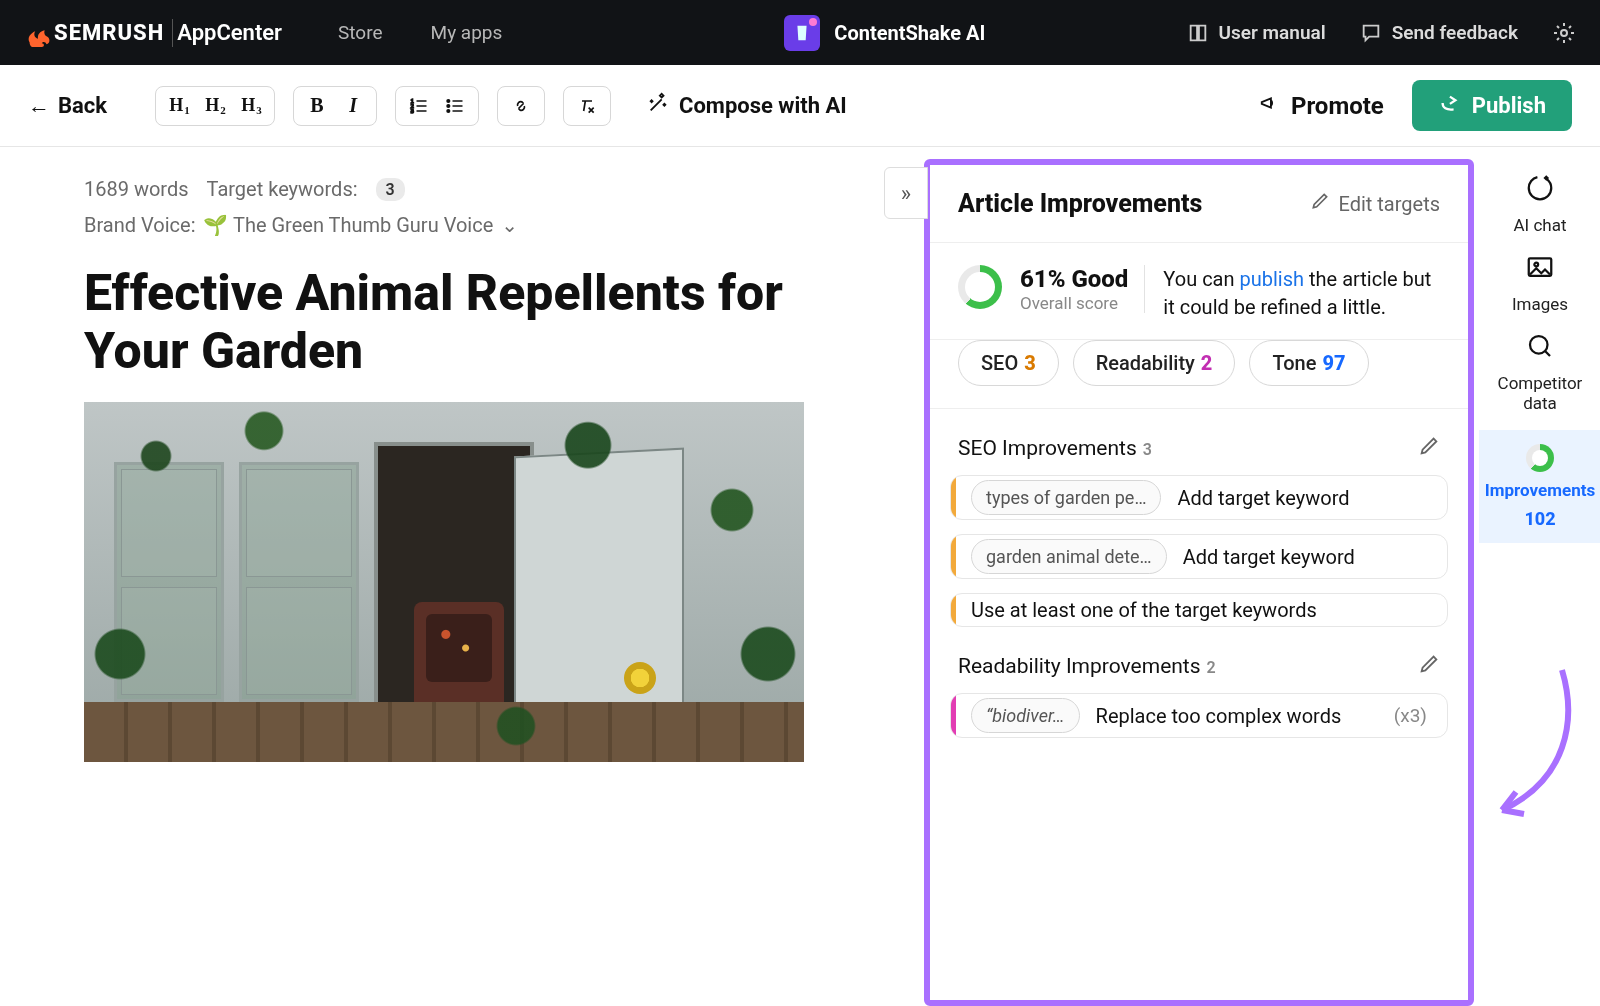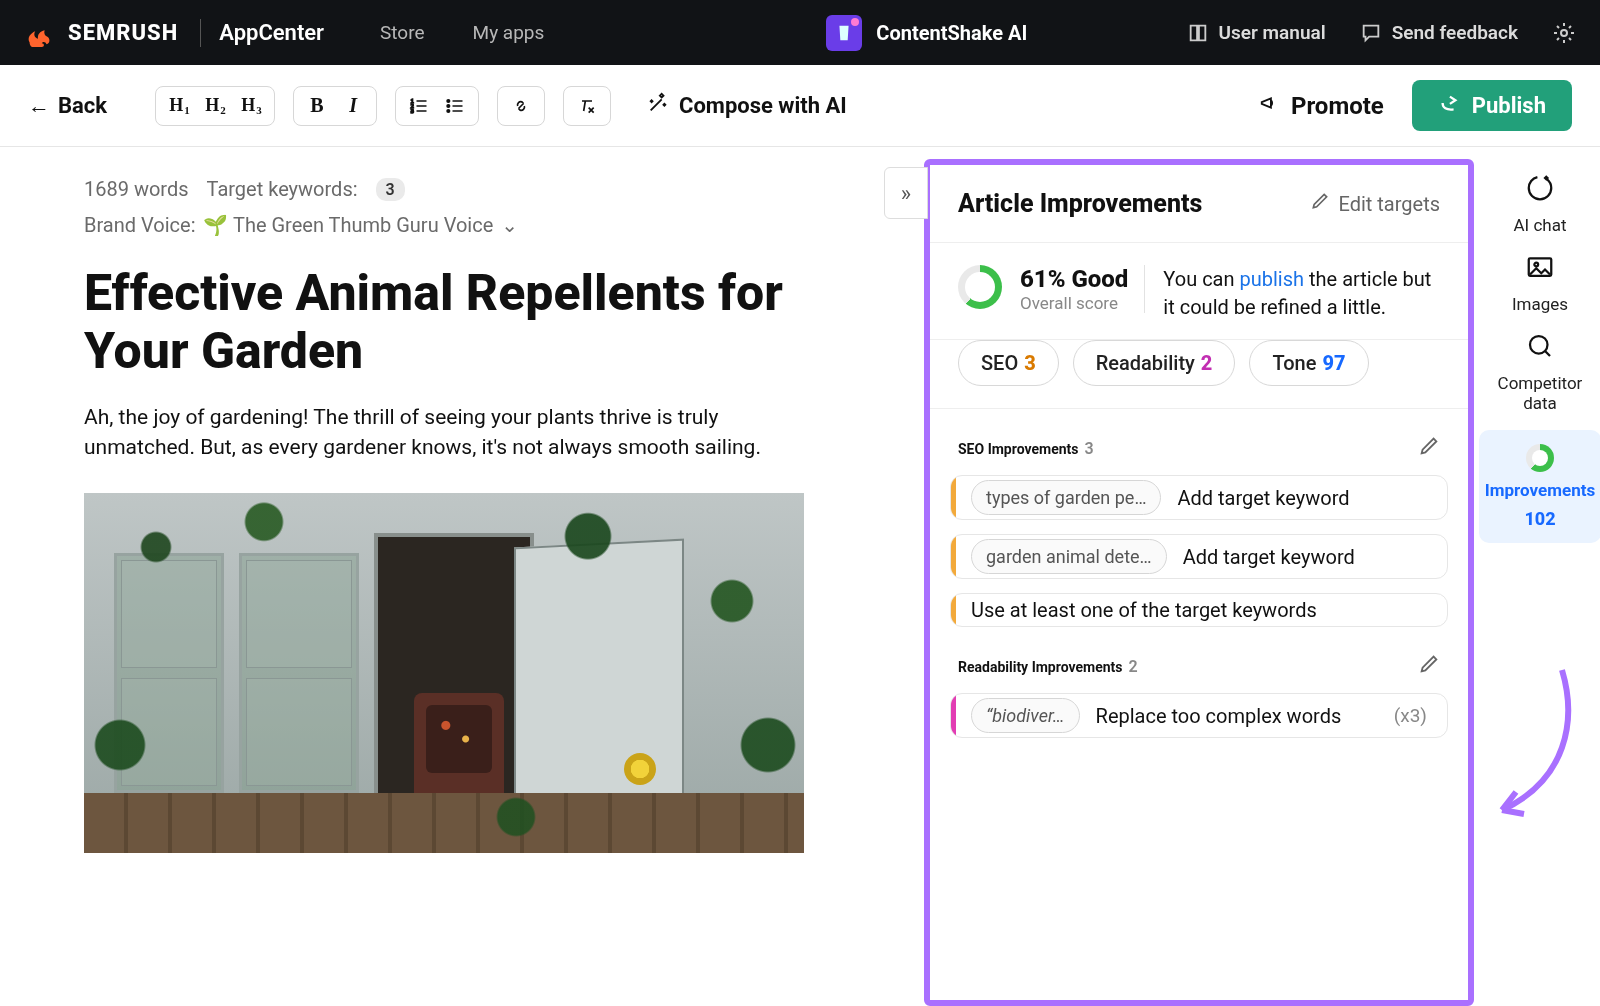--- a/index.html
+++ b/index.html
@@ -1,19 +1,19 @@
 <!DOCTYPE html>
 <html><head>
 <meta charset="utf-8">
 <style>
   * { box-sizing: border-box; margin: 0; padding: 0; }
   html, body { width: 1600px; height: 1006px; font-family: -apple-system, BlinkMacSystemFont, "Segoe UI", Roboto, Helvetica, Arial, sans-serif; background: #fff; color: #111; overflow: hidden; }
   
   .topbar { height: 65px; background: #111316; display: flex; align-items: center; padding: 0 24px; color: #bbb; }
-  .brand { display: flex; align-items: center; gap: 14px; margin-right: 40px; }
+  .brand { display: flex; align-items: center; margin-right: 40px; }
   .brand-logo { width: 30px; height: 30px; }
   .brand-text { color: #fff; font-weight: 800; letter-spacing: 1px; font-size: 22px; }
   .brand-divider { width: 1px; height: 28px; background: #555; margin: 0 4px 0 8px; }
   .brand-sub { color: #fff; font-size: 22px; font-weight: 600; }
   .top-link { font-size: 19px; margin-right: 32px; cursor: pointer; color: #b8b8b8; margin-left: 16px; }
   .top-center { display: flex; align-items: center; gap: 14px; margin-left: 250px; }
   .app-icon { width: 36px; height: 36px; background: #6a3de8; border-radius: 6px; display: flex; align-items: center; justify-content: center; position: relative; }
   .app-icon::after { content: ""; position: absolute; top: 3px; right: 3px; width: 8px; height: 8px; border-radius: 50%; background: #ff7bd3; }
   .app-name { font-size: 20px; font-weight: 700; color: #fff; }
   .top-right { margin-left: auto; display: flex; align-items: center; gap: 34px; }
@@ -80,36 +80,36 @@
   .score-sub { font-size:17px; color:#888; }
   .score-msg { font-size:20px; line-height:1.4; flex:1; }
   .score-msg a { color:#1a73e8; text-decoration:none; }
   .pill-row { display:flex; gap:14px; padding: 0 28px 22px; border-bottom:1px solid #eee; }
   .pill { border:1px solid #d8d8d8; border-radius: 999px; padding: 10px 22px; font-size:20px; cursor:pointer; display:flex; gap:6px; align-items:center; }
   .pill .pname { color:#222; font-weight:500; }
   .pill .pn-seo { color:#d97a00; font-weight:800; }
   .pill .pn-read { color:#c22fb2; font-weight:800; }
   .pill .pn-tone { color:#1769ff; font-weight:800; }
   .section-head { display:flex; align-items:center; justify-content:space-between; padding: 26px 28px 14px; }
-  .section-title { font-size:14px; font-weight:700; }
+  .section-title { font-size:21px; font-weight:400; }
   .section-count-badge { color:#888; font-weight:600; margin-left:6px; }
   .edit-icon { cursor:pointer; color:#666; }
   .cards { padding: 0 20px; display:flex; flex-direction:column; gap:14px; }
   .card { border:1px solid #e6e6e6; border-radius: 12px; padding: 4px 20px; font-size:20px; display:flex; align-items:center; gap:16px; position:relative; overflow:hidden; cursor:pointer; }
   .card::before { content:""; position:absolute; left:0; top:0; bottom:0; width:5px; }
   .card.seo::before { background:#f2a93b; }
   .card.read::before { background:#e23db3; }
   .chip { border:1px solid #d6d6d6; border-radius:999px; padding:6px 14px; font-size:18px; font-style:italic; color:#555; background:#fafafa; }
   .chip.noitalic { font-style:normal; }
   .mult { color:#888; font-size:19px; margin-left:auto; }
 
   
   .sidebar { width: 120px; border-left: none; padding: 26px 8px; display:flex; flex-direction:column; align-items:center; gap: 17px; }
   .side-item { display:flex; flex-direction:column; align-items:center; gap:8px; font-size:17px; text-align:center; cursor:pointer; color:#222; }
-  .side-item.active { background:#eaf3ff; padding:14px 6px; border-radius:10px; color:#1769ff; font-weight:700; }
+  .side-item.active { background:#eaf3ff; padding:14px 6px; border-radius:0; color:#1769ff; font-weight:700; }
   .side-item.active .ring-icon { width:28px; height:28px; border-radius:50%; background: conic-gradient(#3cbf4a 0 61%, #e9e9e9 0); position:relative; }
   .side-item.active .ring-icon::after { content:""; position:absolute; inset:6px; background:#fff; border-radius:50%; }
   .side-item .sub-number { font-weight:800; font-size:18px; }
 
   
   .arrow-svg { position:absolute; right: 18px; top: 660px; pointer-events:none; }
 
 </style>
 </head>
 <body>
@@ -237,21 +237,20 @@
       <span>1689 words</span>
       <span>Target keywords:</span>
       <span class="kw-count">3</span>
     </div>
     <div class="voice-line">
       <span>Brand Voice:</span>
       <span>🌱 The Green Thumb Guru Voice</span>
       <span>⌄</span>
     </div>
     <h1 class="article-title">Effective Animal Repellents for Your Garden</h1>
-    <p class="article-intro">Ah, the joy of gardening! The thrill of seeing your plants thrive is truly unmatched. But, as every gardener knows, it's not always smooth sailing.</p>
     <div class="hero-img">
       <div class="shed-wall"></div>
       <div class="win w1">
           <div class="pane" style="left:4px;top:4px;right:4px;height:46%"></div>
           <div class="pane" style="left:4px;bottom:4px;right:4px;height:46%"></div>
         </div>
       <div class="win w2">
           <div class="pane" style="left:4px;top:4px;right:4px;height:46%"></div>
           <div class="pane" style="left:4px;bottom:4px;right:4px;height:46%"></div>
         </div>

